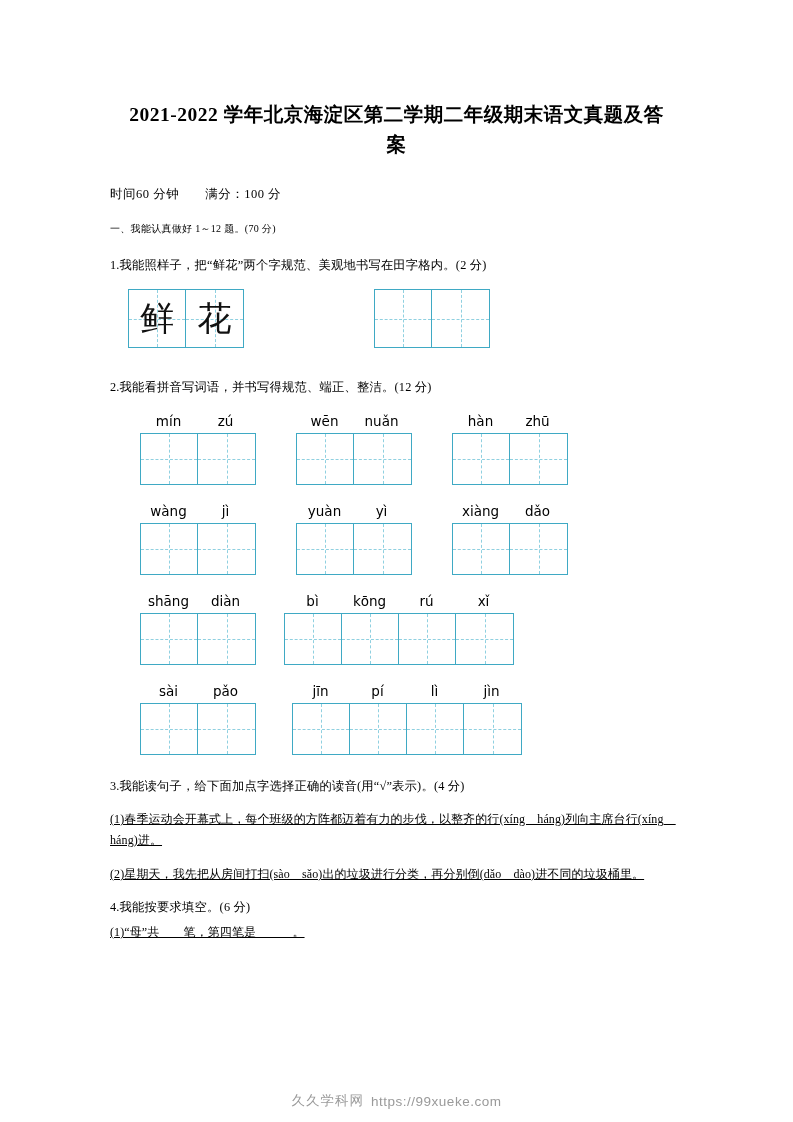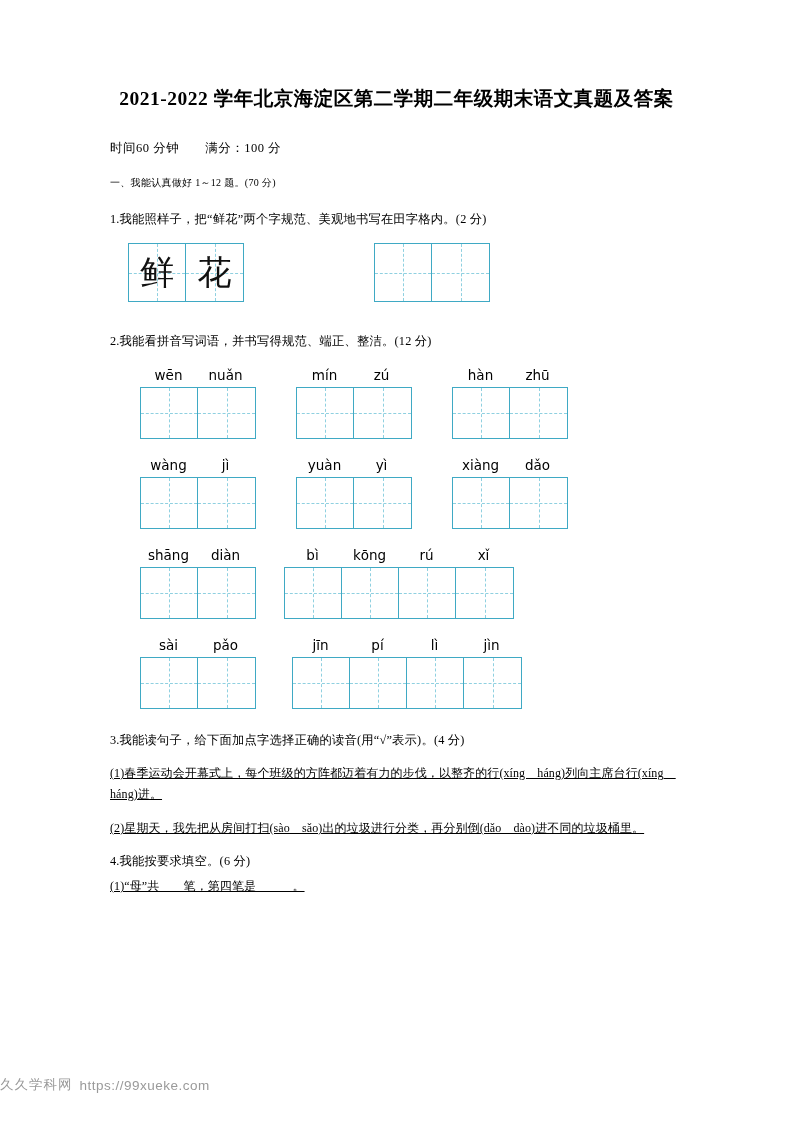--- a/index.html
+++ b/index.html
@@ -21,21 +21,21 @@
     height: 1122px;
     box-sizing: border-box;
     padding: 0 110px;
   }
   .doc-title {
     text-align: center;
     font-size: 19.5px;
     font-weight: bold;
     line-height: 30px;
     letter-spacing: 0.5px;
-    margin: 0;
+    margin: 16px;
     padding-top: 84px;
     font-family: "Liberation Serif", serif;
   }
   .meta-line {
     font-size: 12.5px;
     margin-top: 26px;
     letter-spacing: 0.5px;
   }
   .meta-line .gap {
     display: inline-block;
@@ -147,20 +147,21 @@
   }
 
   
   .footer {
     position: absolute;
     left: 0;
     right: 0;
     bottom: 28px;
     display: flex;
     align-items: center;
+    justify-content: center;
     gap: 7px;
     color: #9a9a9a;
     font-size: 13.5px;
     font-family: "Liberation Sans", sans-serif;
     letter-spacing: 0.5px;
   }
   .footer .mark {
     font-size: 13.5px;
     letter-spacing: 1px;
   }
@@ -195,32 +196,32 @@
     </div>
   </div>
 
   <div class="q-line" style="margin-top:30px;">2.我能看拼音写词语，并书写得规范、端正、整洁。(12 分)</div>
 
   <div class="pinyin-block">
 
     <div class="pinyin-row">
       <div class="pinyin-item">
         <div class="pinyin-labels">
+          <span>mín</span>
+          <span>zú</span>
+        </div>
+        <div class="tzg tzg-small">
+          <div class="cell"></div>
+          <div class="cell"></div>
+        </div>
+      </div>
+      <div class="pinyin-item">
+        <div class="pinyin-labels">
           <span>wēn</span>
           <span>nuǎn</span>
-        </div>
-        <div class="tzg tzg-small">
-          <div class="cell"></div>
-          <div class="cell"></div>
-        </div>
-      </div>
-      <div class="pinyin-item">
-        <div class="pinyin-labels">
-          <span>mín</span>
-          <span>zú</span>
         </div>
         <div class="tzg tzg-small">
           <div class="cell"></div>
           <div class="cell"></div>
         </div>
       </div>
       <div class="pinyin-item">
         <div class="pinyin-labels">
           <span>hàn</span>
           <span>zhū</span>

